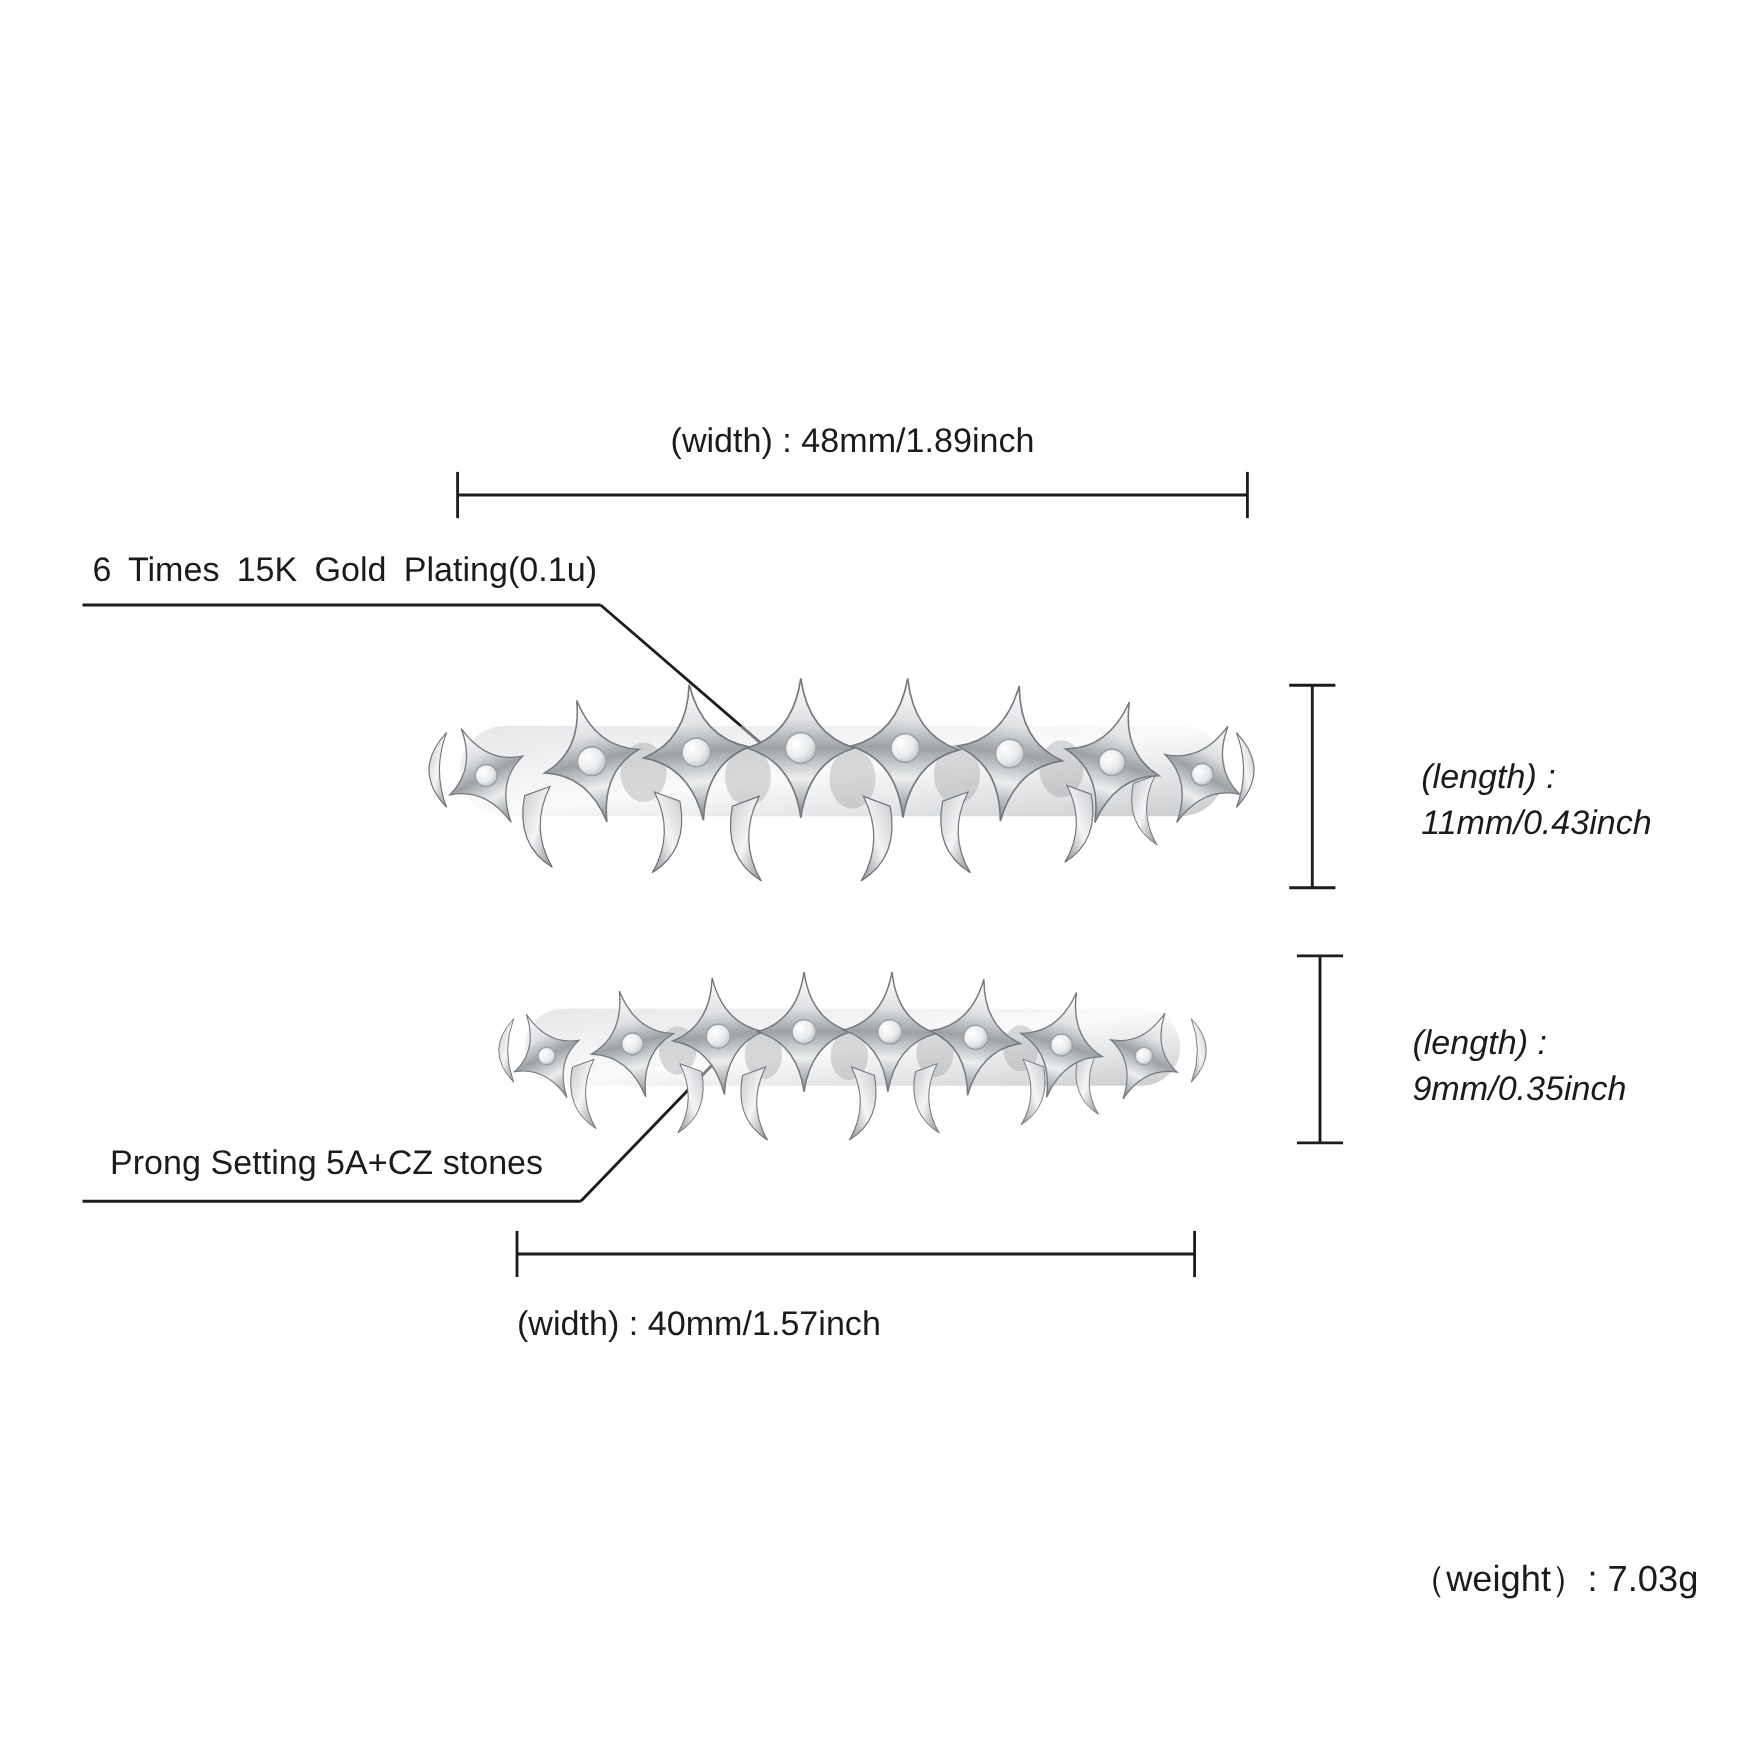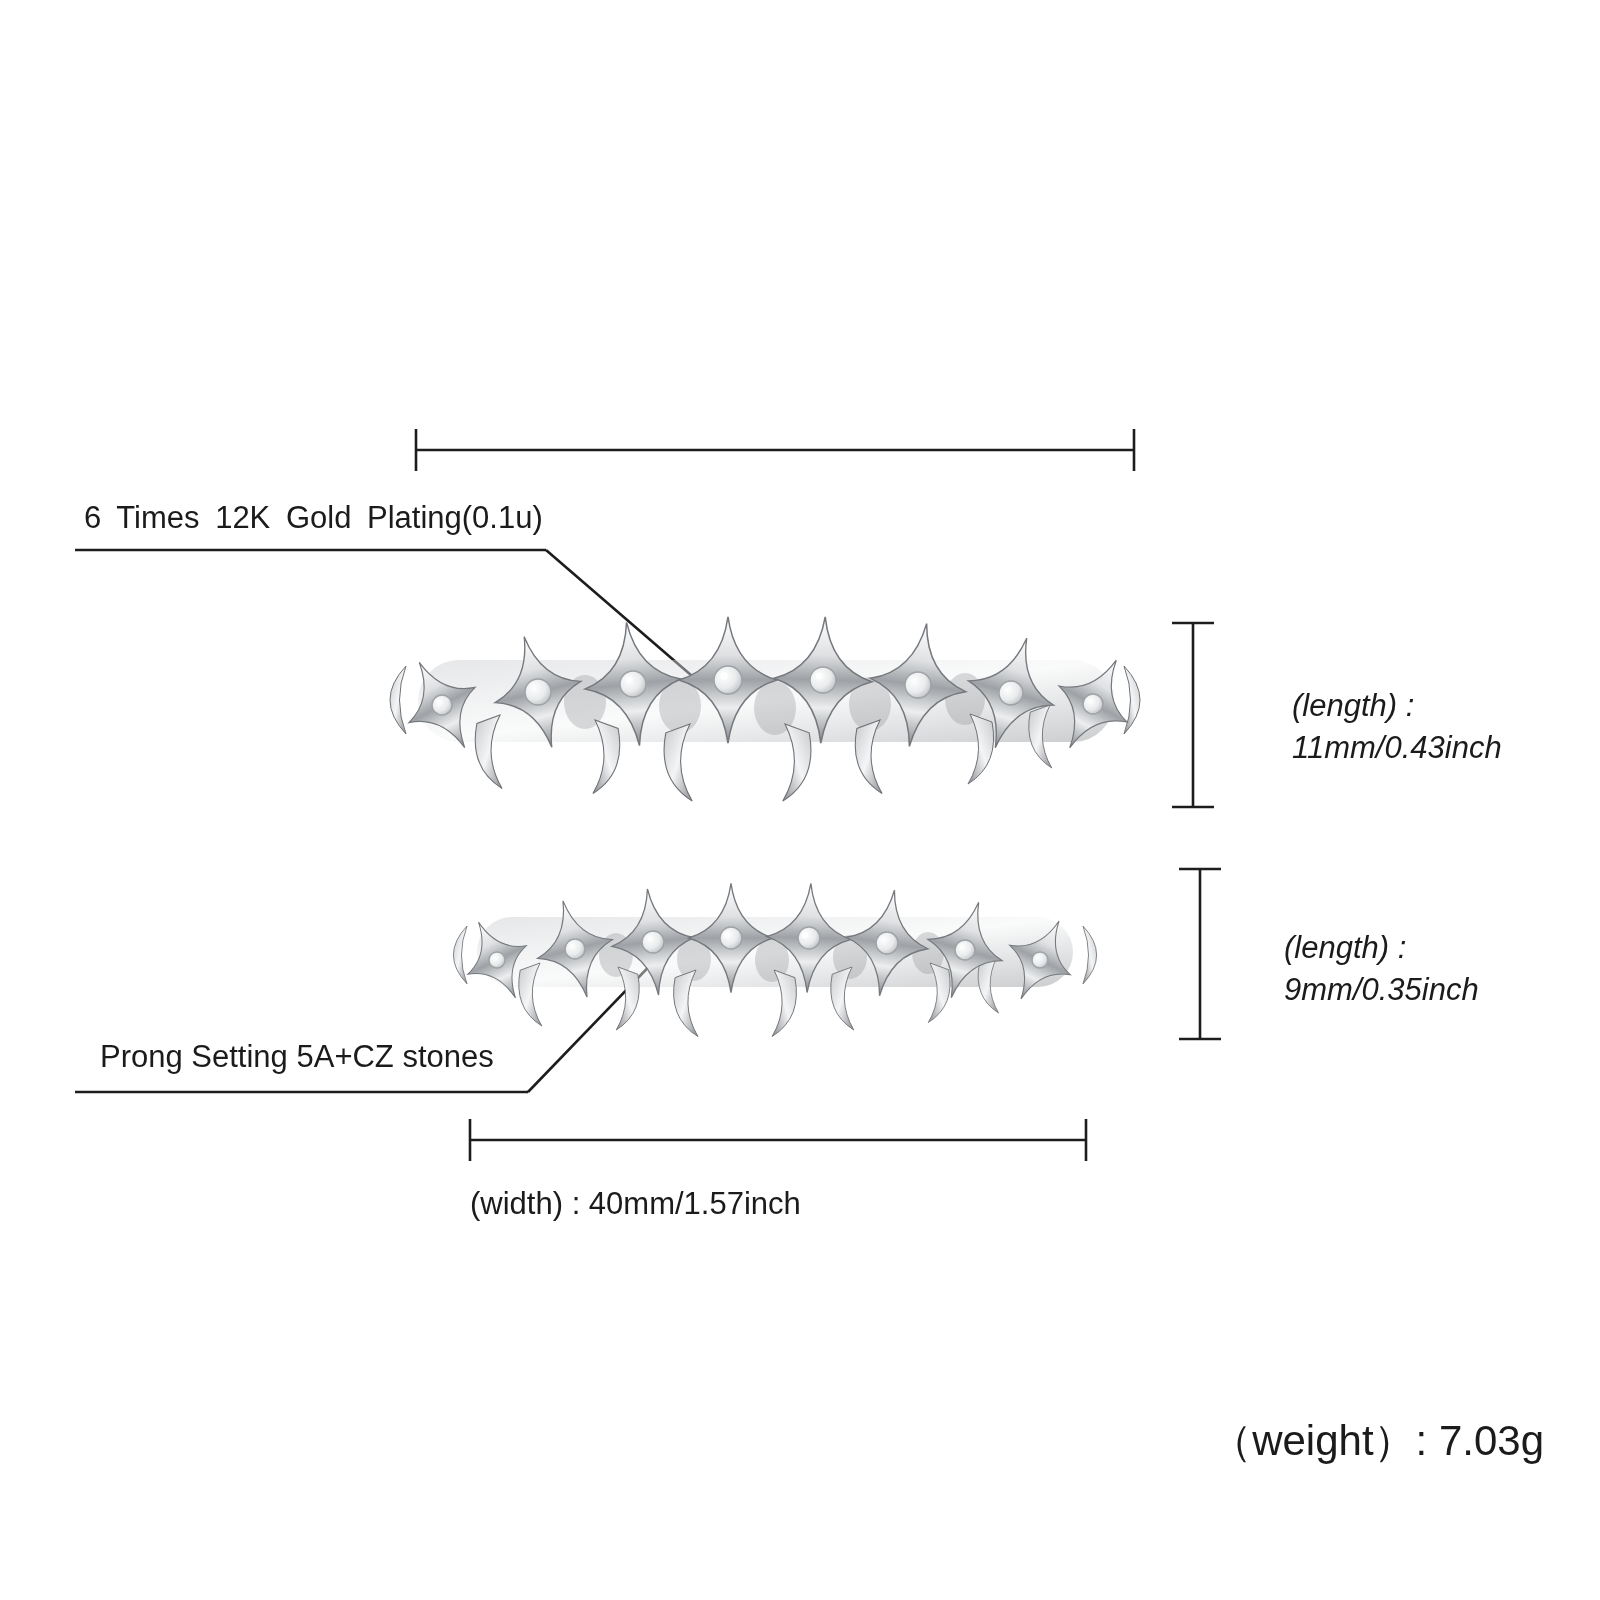--- a/index.html
+++ b/index.html
@@ -21,21 +21,21 @@
     font-size:31px;
     color:#1b1b1b;
     white-space:nowrap;
   }
   .lbl-top-width{left:416px;top:383px;width:718px;text-align:center;}
   .lbl-gold{left:84px;top:500px;word-spacing:7px;}
   .lbl-top-length{left:1292px;top:685px;line-height:42px;white-space:normal;}
   .lbl-bottom-length{left:1284px;top:927px;line-height:42px;white-space:normal;}
   .lbl-prong{left:100px;top:1039px;}
   .lbl-bottom-width{left:470px;top:1186px;width:616px;text-align:left;}
-  .lbl-weight{left:1140px;top:1413px;width:404px;text-align:right;font-size:42px;}
+  .lbl-weight{left:1140px;top:1413px;width:404px;text-align:right;font-size:33px;}
   .lbl .line{display:block;font-style:italic;}
 </style>
 </head>
 <body>
 
 <div class="canvas">
 
   <svg class="layer" viewBox="0 0 1600 1600" aria-hidden="true">
     <defs>
       <linearGradient id="gSilverV" x1="0" y1="0" x2="0" y2="1">
@@ -178,22 +178,23 @@
         <circle cx="510" cy="85" r="10"></circle>
         <circle cx="585" cy="95" r="8"></circle>
       </g>
       <g fill="#ffffff" opacity="0.9" stroke="none">
         <circle cx="272" cy="70" r="3"></circle>
         <circle cx="350" cy="70" r="3"></circle>
       </g>
     </g>
   </svg>
 
-
-  <div class="lbl lbl-gold">6 Times 12K Gold Plating(0.1u)</div>
+  <div class="lbl lbl-top-width">(width) : 48mm/1.89inch</div>
+
+  <div class="lbl lbl-gold">6 Times 15K Gold Plating(0.1u)</div>
 
   <div class="lbl lbl-top-length">
     <span class="line">(length) :</span>
     <span class="line">11mm/0.43inch</span>
   </div>
 
   <div class="lbl lbl-bottom-length">
     <span class="line">(length) :</span>
     <span class="line">9mm/0.35inch</span>
   </div>

